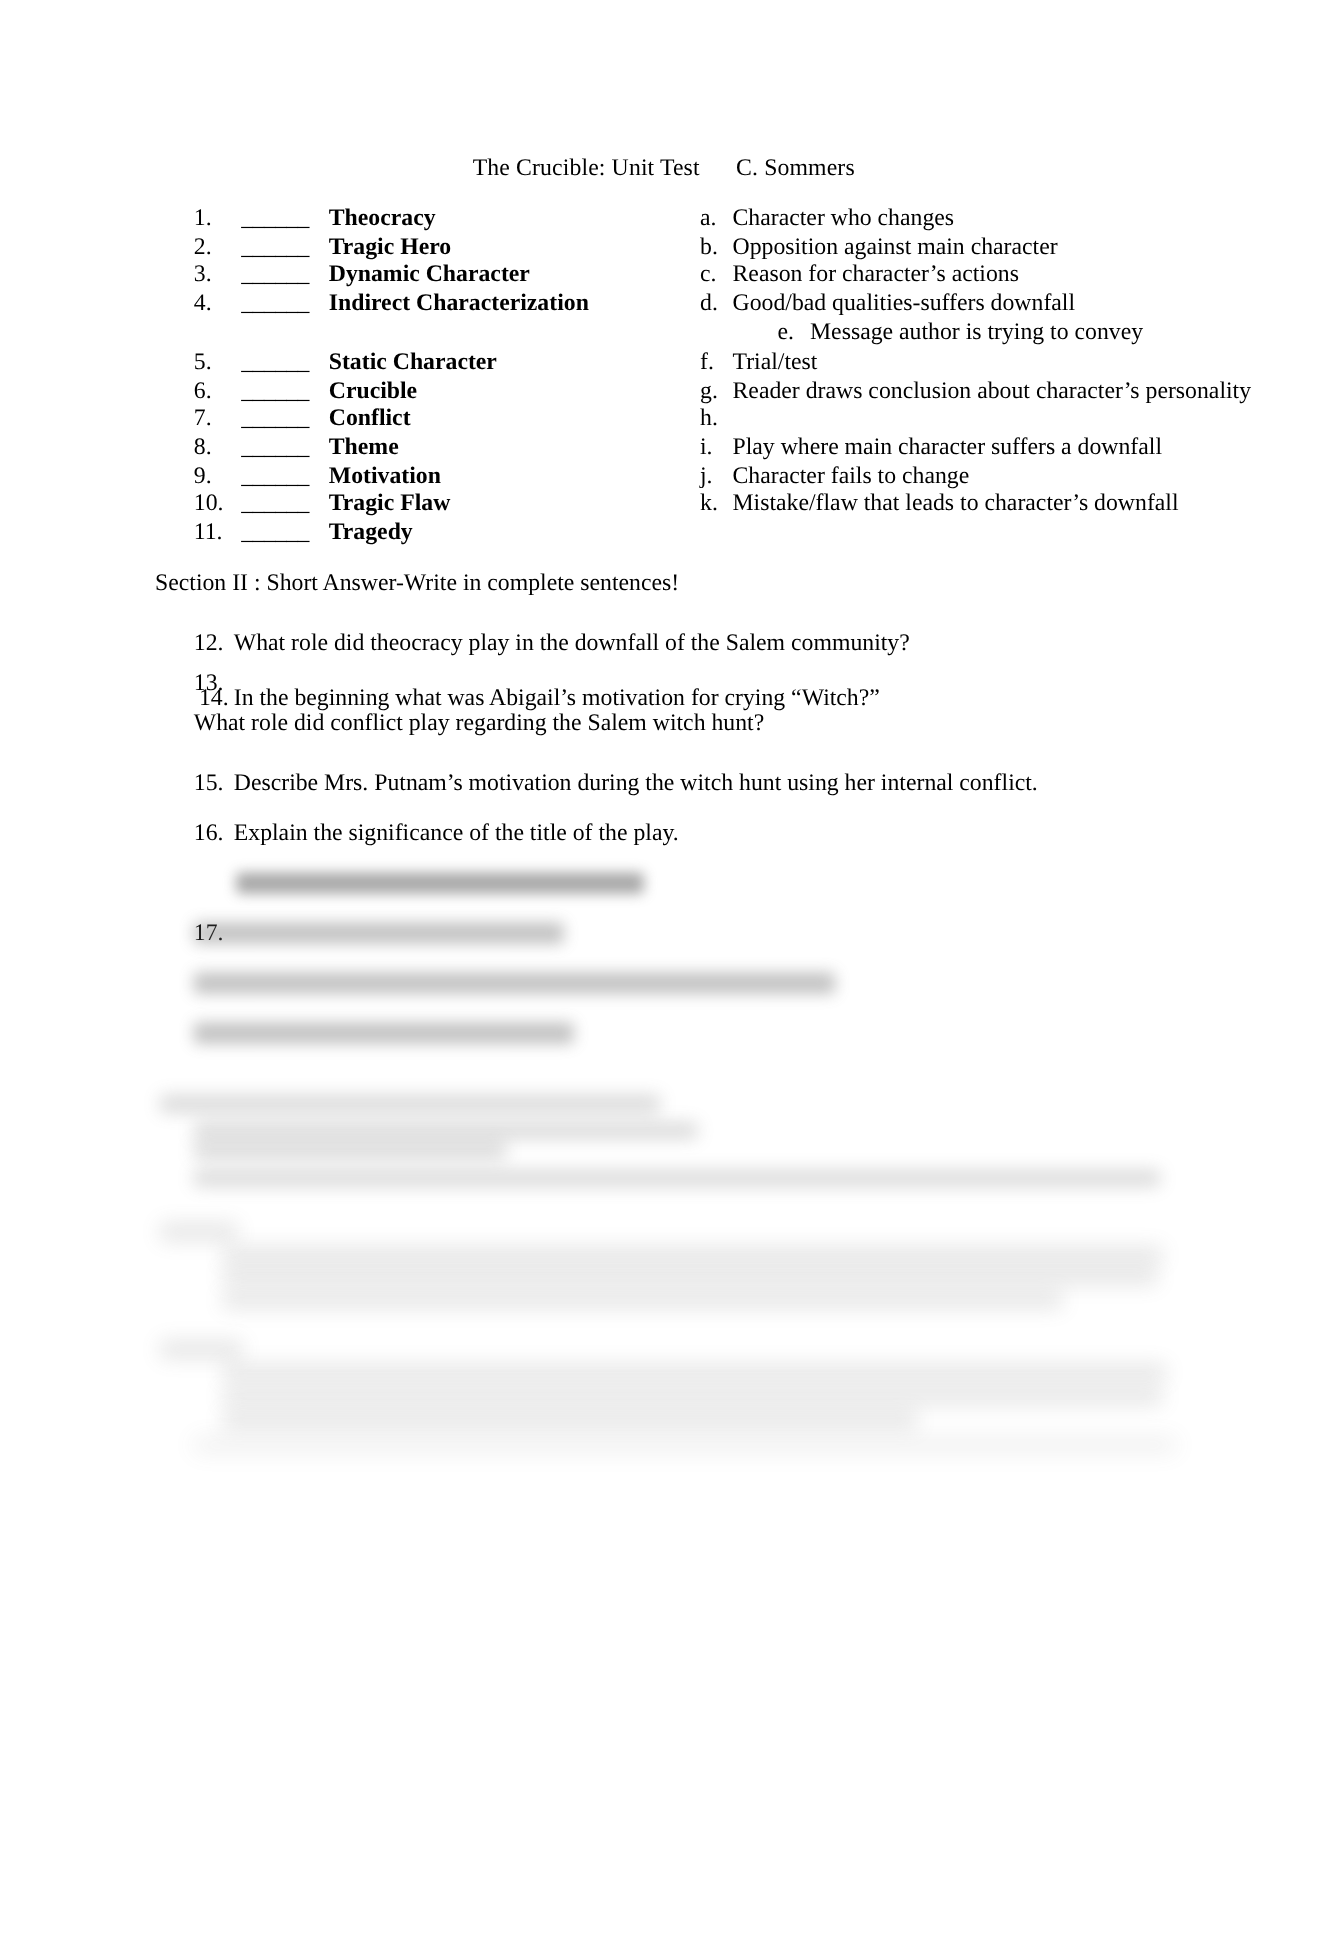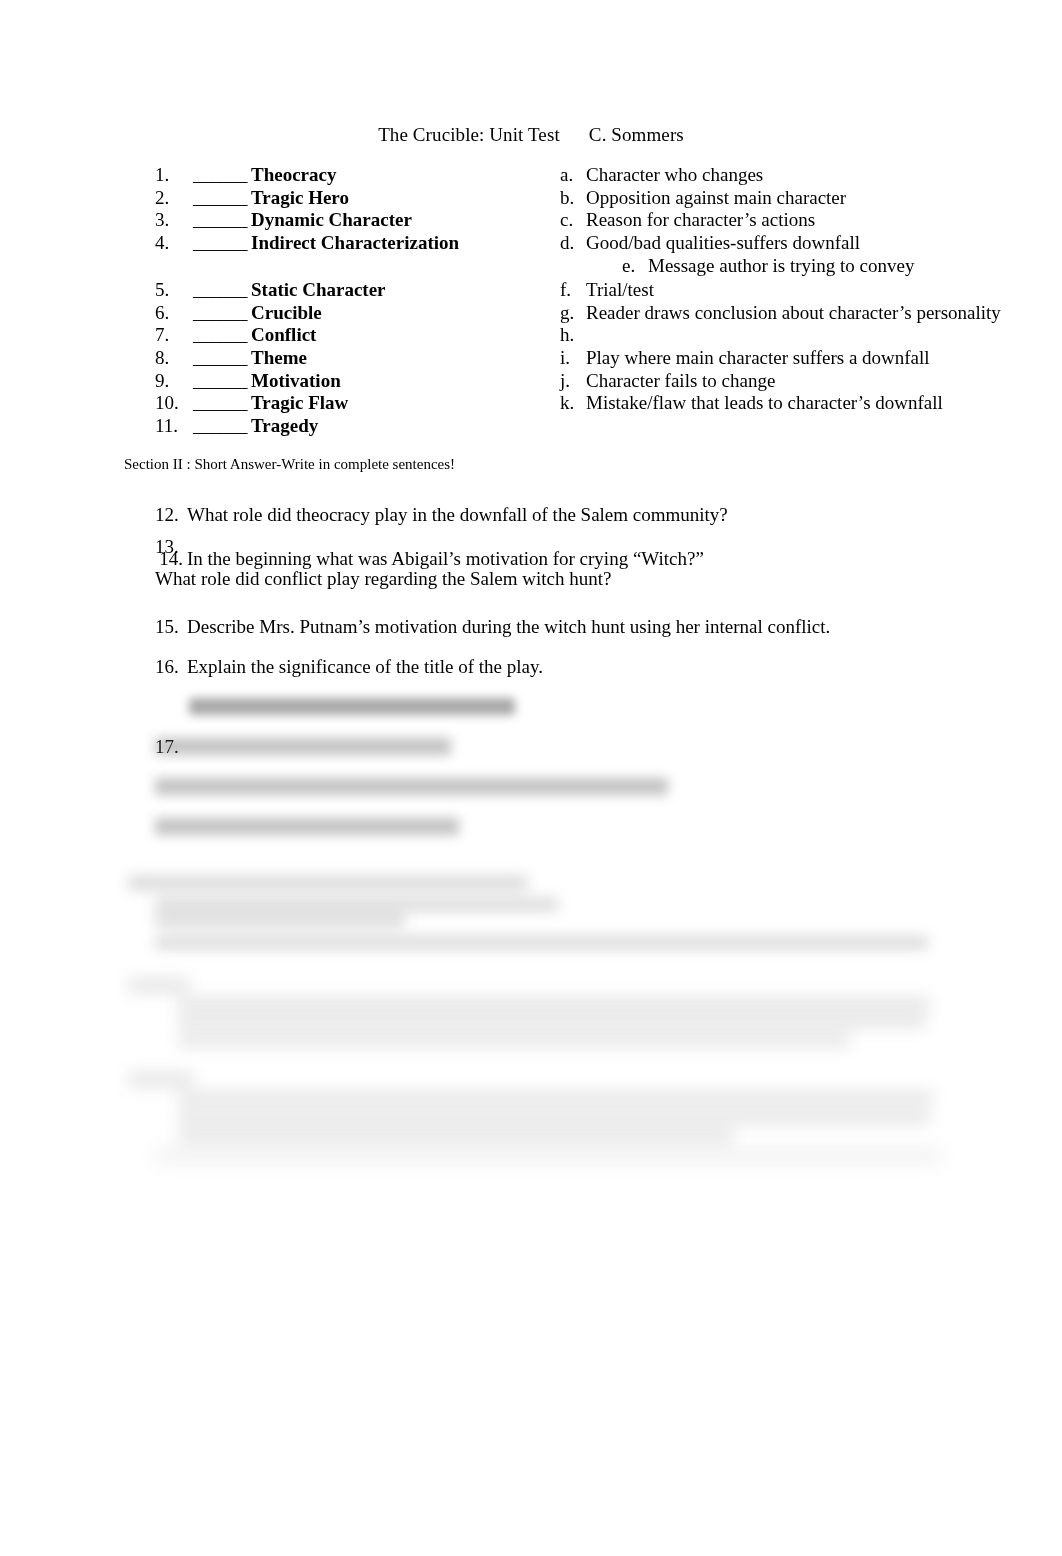--- a/index.html
+++ b/index.html
@@ -47,21 +47,21 @@
   .mrow .num {
     display: inline-block;
     width: 38px;
     flex: 0 0 38px;
     text-align: left;
   }
   .mrow .blank {
     display: inline-block;
     flex: 0 0 auto;
     letter-spacing: -0.5px;
-    margin-right: 4px;
+    margin-right: 16px;
   }
   .mrow .term { display: inline-block; font-weight: bold; }
 
   .lrow {
     display: flex;
     align-items: baseline;
     height: 22.7px;
     font-size: 19px;
     white-space: nowrap;
   }
@@ -70,21 +70,21 @@
     width: 26px;
     flex: 0 0 26px;
   }
   .lrow.indented { padding-left: 62px; }
   .lrow .ldef { display: inline-block; }
 
   
   .section-heading {
     position: absolute;
     left: 124px;
-    font-size: 15px;
+    font-size: 19px;
     white-space: nowrap;
   }
 
   
   .qrow {
     position: absolute;
     left: 155px;
     font-size: 19px;
     white-space: nowrap;
     display: flex;

